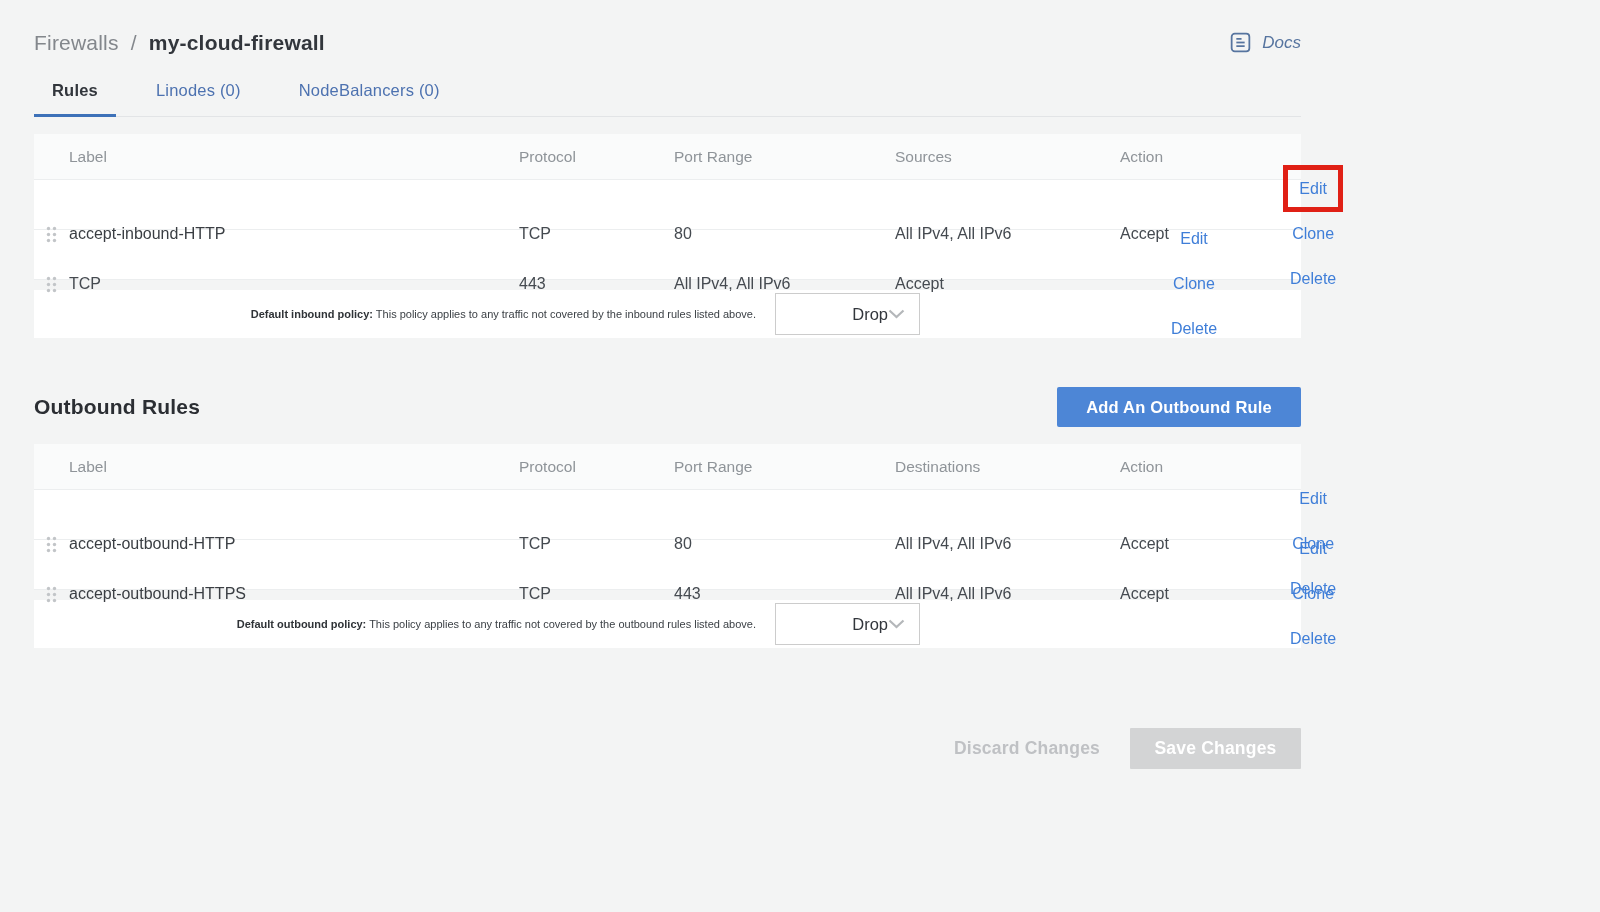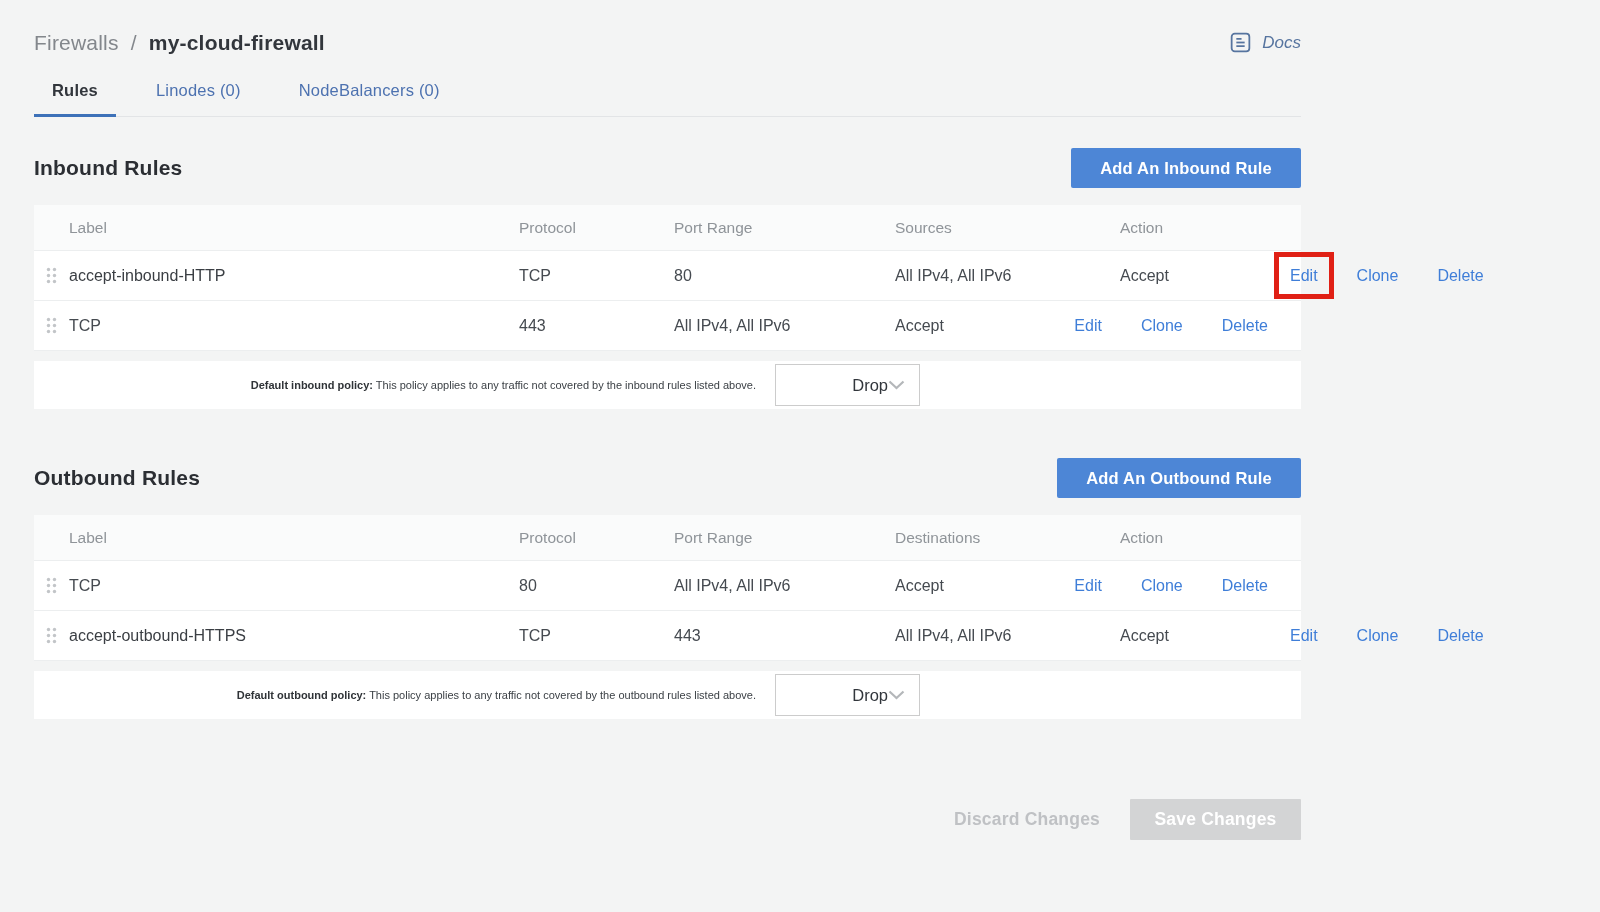--- a/index.html
+++ b/index.html
@@ -53,21 +53,21 @@
   }
   .thead {
     background:#fafbfb; height:46px;
     color:#8f9499; font-size:15.5px;
     border-bottom:1px solid #eceeef;
   }
   .trow { background:#ffffff; height:50px; font-size:16px; border-bottom:1px solid #eceeef; }
   .cell-handle { display:flex; justify-content:center; align-items:center; cursor:grab; }
   .cell-label { color:#3a3e43; }
   .cell-plain { color:#454a50; }
-  .cell-links { display:flex; justify-content:flex-end; align-items:center; gap:39px; padding-right:22px; }
+  .cell-links { display:flex; justify-content:flex-end; align-items:center; gap:27px; padding-right:22px;flex-direction:column; }
   .row-link { color:#3f7ed8; cursor:pointer; text-decoration:none; font-size:16px; }
   .edit-wrap { position:relative; display:inline-flex; }
   .annotated-box {
     position:absolute; left:-16px; right:-16px; top:-15px; bottom:-14px;
     border:5px solid #e02015; pointer-events:none; z-index:5;
   }
 
   
   .policy-row {
     margin-top:10px; background:#fff; height:48px;
@@ -116,24 +116,20 @@
       <span>Docs</span>
     </a>
   </div>
 
   <div class="tab-bar">
     <div class="tab active">Rules</div>
     <div class="tab">Linodes (0)</div>
     <div class="tab">NodeBalancers (0)</div>
   </div>
 
-  <div class="section-head">
-    <div class="section-title">Inbound Rules</div>
-    <button class="btn-primary">Add An Inbound Rule</button>
-  </div>
 
   <div class="rules-table">
     <div class="thead">
       <div></div>
       <div>Label</div>
       <div>Protocol</div>
       <div>Port Range</div>
       <div>Sources</div>
       <div>Action</div>
       <div></div>
@@ -226,20 +222,21 @@
           <g fill="#c2c5c8">
             <circle cx="2.5" cy="2.5" r="1.7"></circle>
               <circle cx="8.5" cy="2.5" r="1.7"></circle>
             <circle cx="2.5" cy="8.5" r="1.7"></circle>
               <circle cx="8.5" cy="8.5" r="1.7"></circle>
             <circle cx="2.5" cy="14.5" r="1.7"></circle>
               <circle cx="8.5" cy="14.5" r="1.7"></circle>
           </g>
         </svg>
       </div>
+      <div class="cell-label">accept-outbound-HTTP</div>
       <div class="cell-plain">TCP</div>
       <div class="cell-plain">80</div>
       <div class="cell-plain">All IPv4, All IPv6</div>
       <div class="cell-plain">Accept</div>
       <div class="cell-links">
         <a class="row-link">Edit</a>
         <a class="row-link">Clone</a>
         <a class="row-link">Delete</a>
       </div>
     </div>

